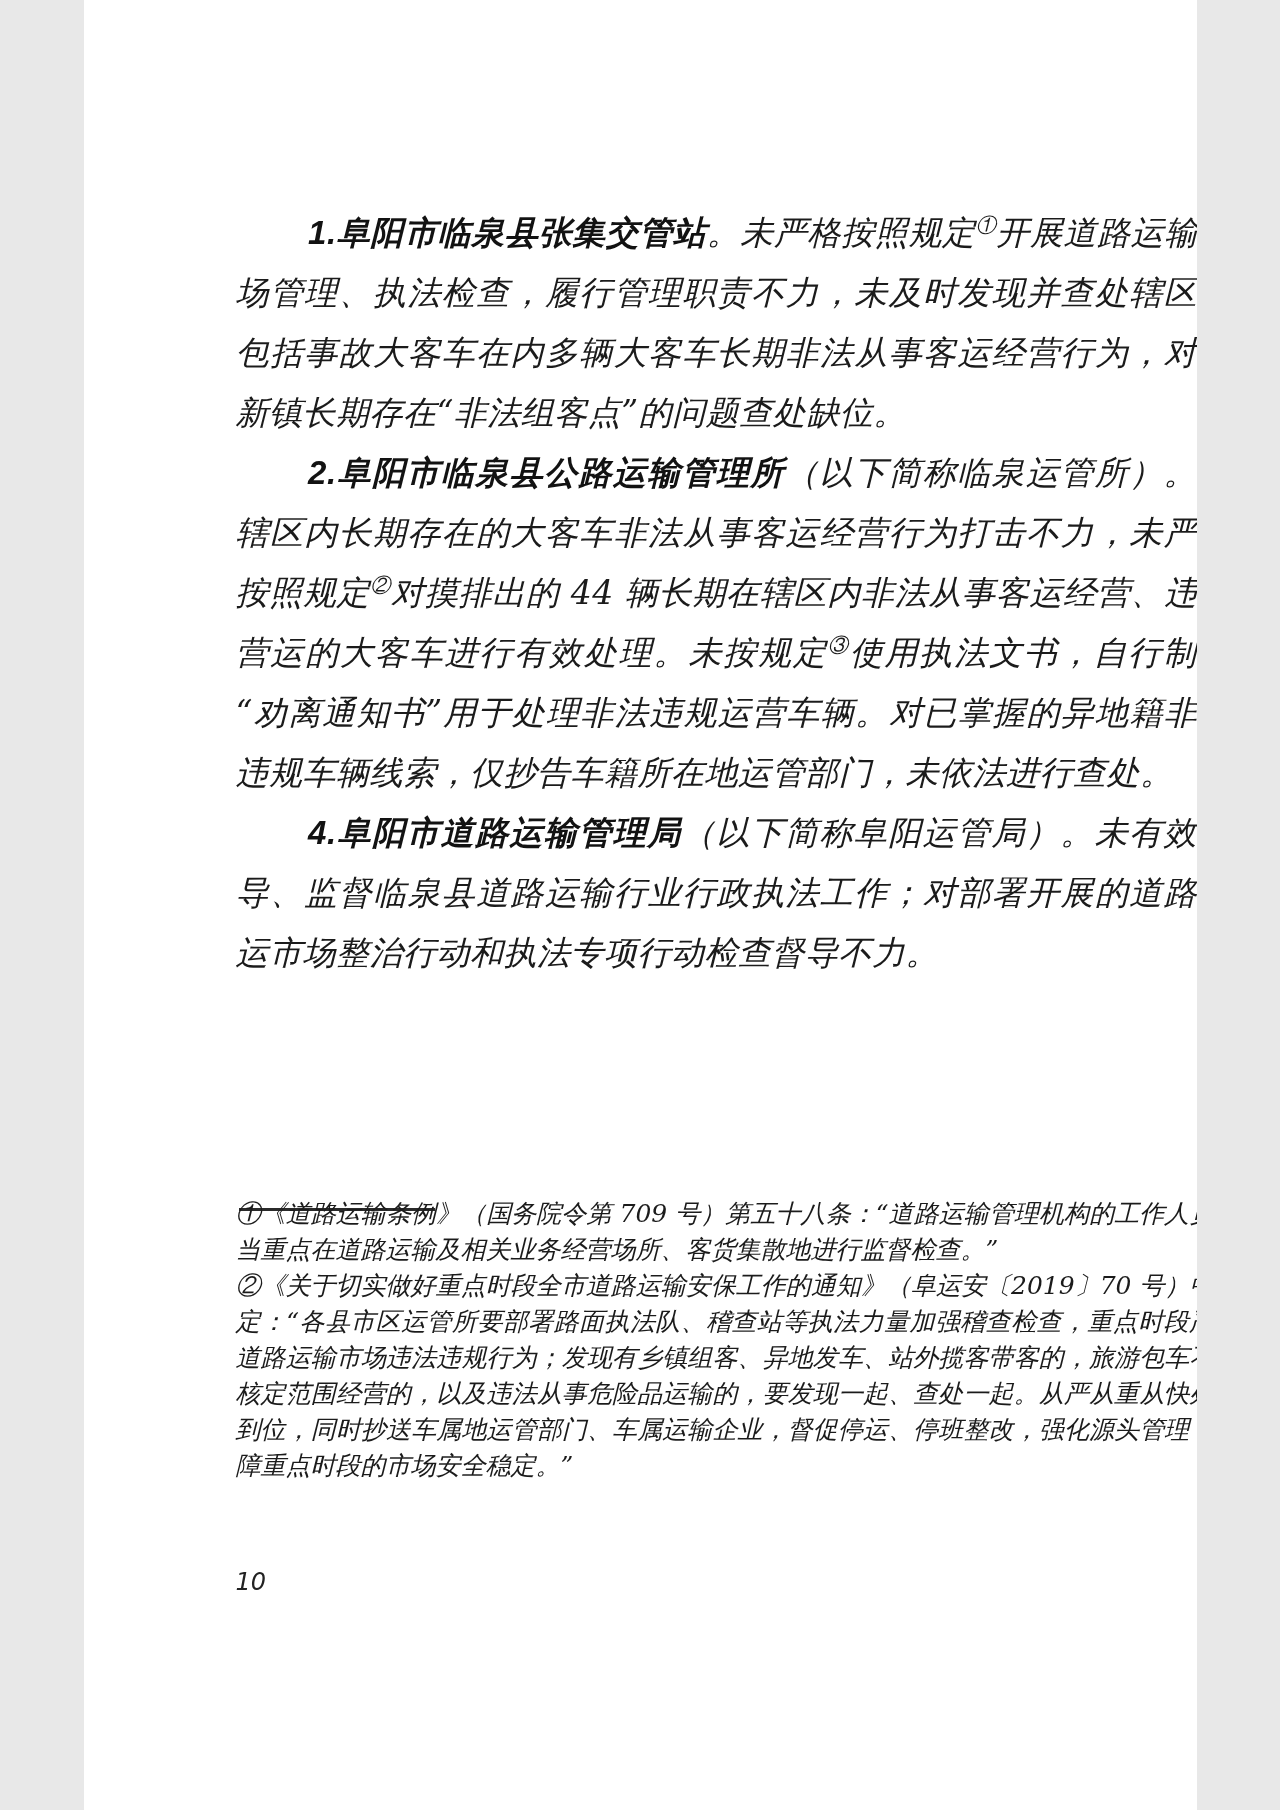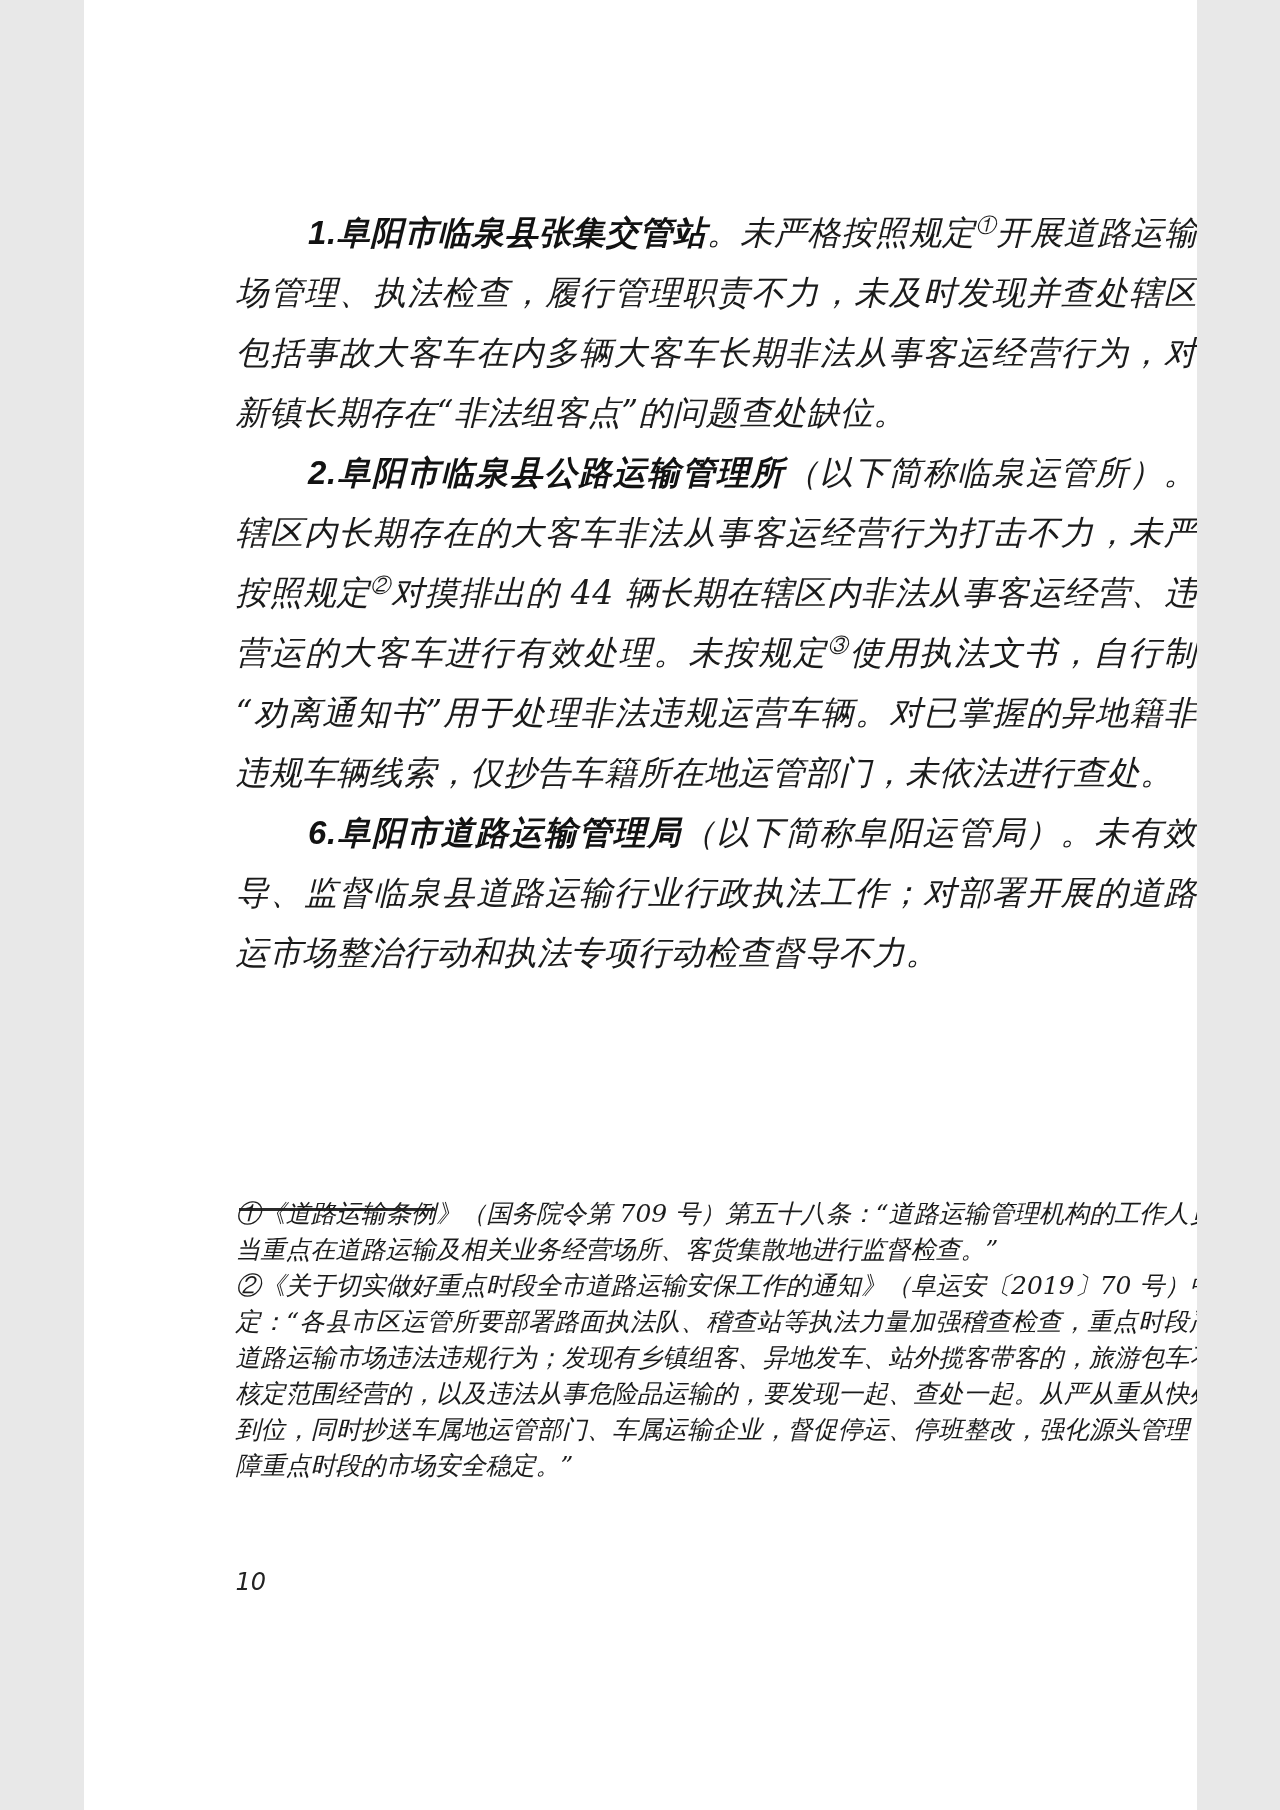--- a/index.html
+++ b/index.html
@@ -75,21 +75,21 @@
 </style>
 </head>
 <body>
 
 <div class="page">
 
   <div class="main-text">
     <div>
         <div class="para"><span class="para-title">1.阜阳市临泉县张集交管站</span><span>。未严格按照规定</span><sup>①</sup><span>开展道路运输市场管理、执法检查，履行管理职责不力，未及时发现并查处辖区内包括事故大客车在内多辆大客车长期非法从事客运经营行为，对张新镇长期存在“非法组客点”的问题查处缺位。</span></div>
         <div class="para"><span class="para-title">2.阜阳市临泉县公路运输管理所</span><span>（以下简称临泉运管所）。对辖区内长期存在的大客车非法从事客运经营行为打击不力，未严格按照规定</span><sup>②</sup><span>对摸排出的 44 辆长期在辖区内非法从事客运经营、违规营运的大客车进行有效处理。未按规定</span><sup>③</sup><span>使用执法文书，自行制作“劝离通知书”用于处理非法违规运营车辆。对已掌握的异地籍非法违规车辆线索，仅抄告车籍所在地运管部门，未依法进行查处。</span></div>
-        <div class="para"><span class="para-title">6.阜阳市道路运输管理局</span><span>（以下简称阜阳运管局）。未有效指导、监督临泉县道路运输行业行政执法工作；对部署开展的道路客运市场整治行动和执法专项行动检查督导不力。</span></div>
+        <div class="para"><span class="para-title">4.阜阳市道路运输管理局</span><span>（以下简称阜阳运管局）。未有效指导、监督临泉县道路运输行业行政执法工作；对部署开展的道路客运市场整治行动和执法专项行动检查督导不力。</span></div>
       </div>
   </div>
 
   <div class="footnote-sep"></div>
 
   <div class="footnotes">
       <div class="footnote-item">①《道路运输条例》（国务院令第 709 号）第五十八条：“道路运输管理机构的工作人员应当重点在道路运输及相关业务经营场所、客货集散地进行监督检查。”</div>
       <div class="footnote-item">②《关于切实做好重点时段全市道路运输安保工作的通知》（阜运安〔2019〕70 号）中规定：“各县市区运管所要部署路面执法队、稽查站等执法力量加强稽查检查，重点时段严查道路运输市场违法违规行为；发现有乡镇组客、异地发车、站外揽客带客的，旅游包车不按核定范围经营的，以及违法从事危险品运输的，要发现一起、查处一起。从严从重从快处罚到位，同时抄送车属地运管部门、车属运输企业，督促停运、停班整改，强化源头管理，保障重点时段的市场安全稳定。”</div>
     </div>
 

